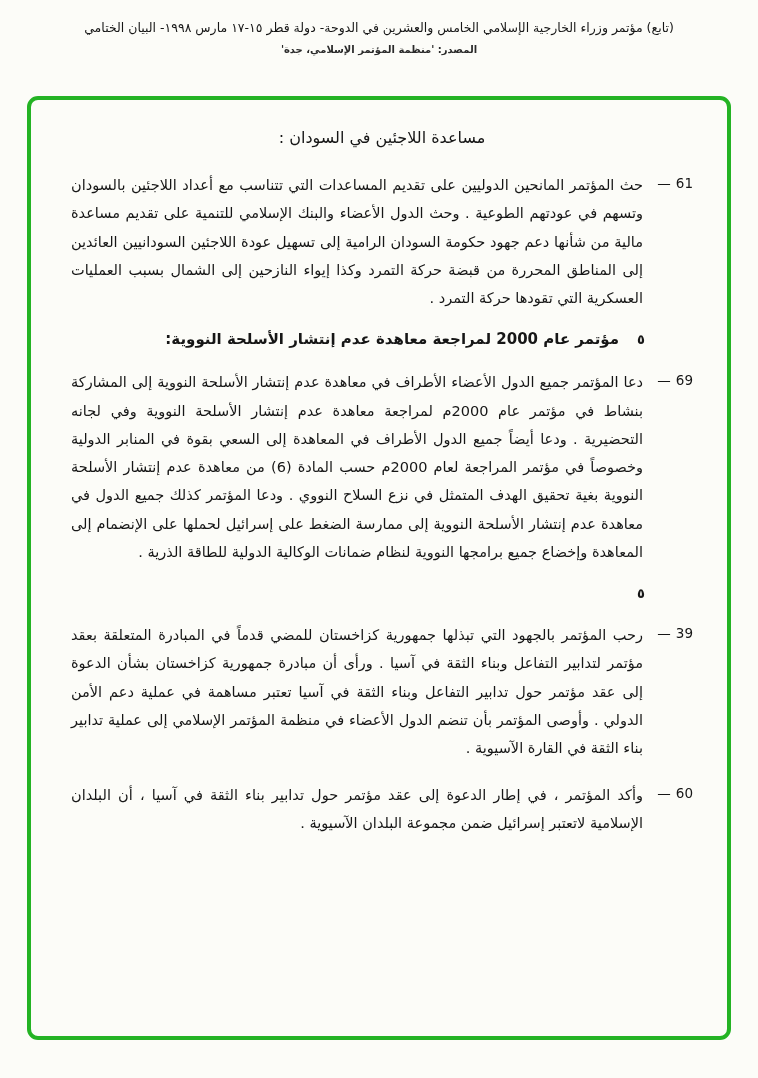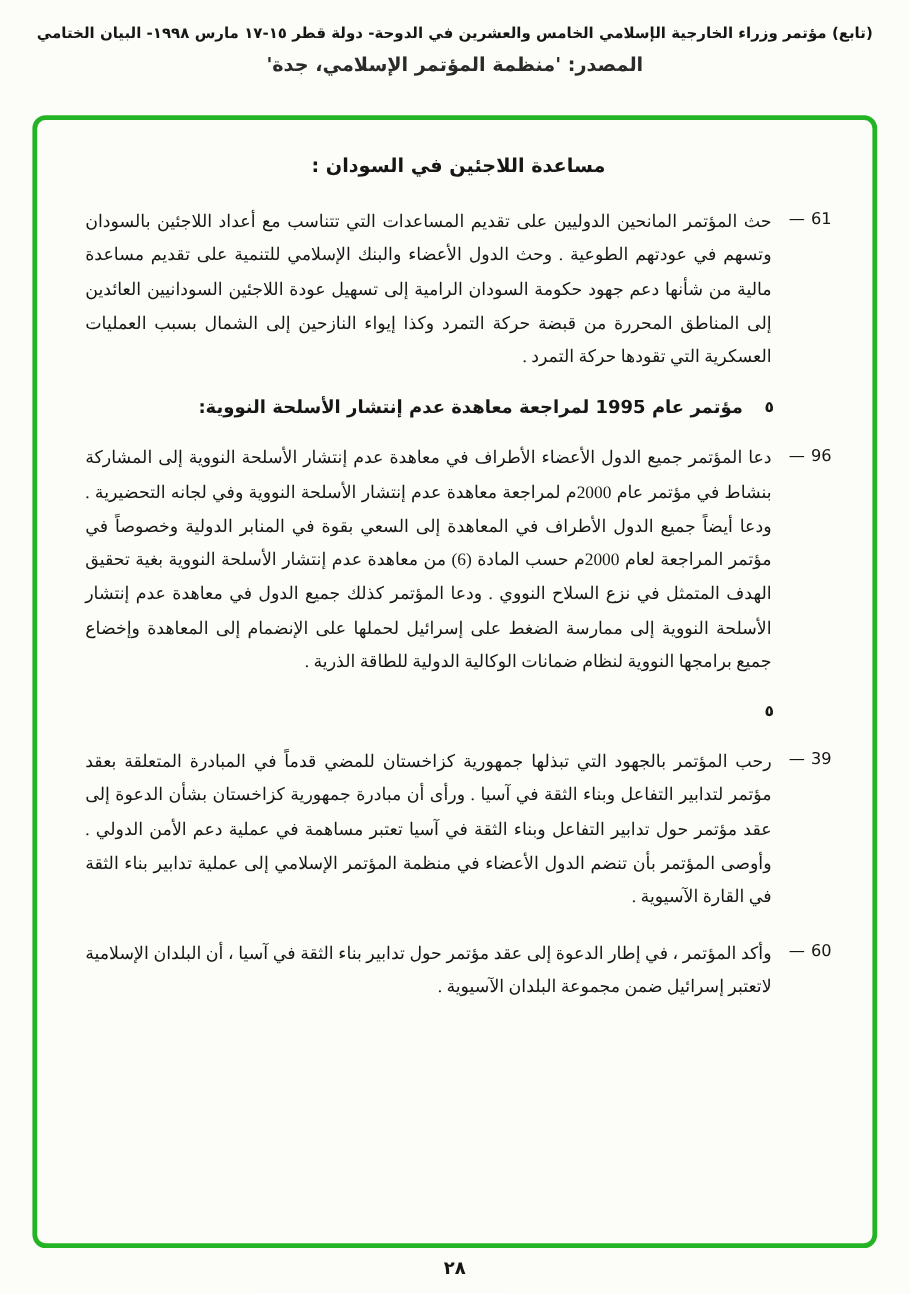--- a/index.html
+++ b/index.html
@@ -16,27 +16,27 @@
     overflow: hidden;
   }
 
   
   .page-header {
     padding-top: 20px;
     text-align: center;
   }
   .header-title {
     font-size: 12.5px;
-    font-weight: bold;
+    font-weight: normal;
     white-space: nowrap;
     letter-spacing: 0.2px;
   }
   .header-source {
     margin-top: 9px;
-    font-size: 16px;
+    font-size: 10px;
     font-weight: bold;
     color: #2a2a2a;
   }
 
   
   .green-box {
     position: absolute;
     top: 96px;
     right: 27px;
     width: 704px;
@@ -44,21 +44,21 @@
     border: 4px solid #24b324;
     border-radius: 11px;
     padding: 24px 34px 18px 40px;
     background: transparent;
   }
 
   .section-title {
     margin: 4px 0 24px 0;
     text-align: center;
     font-size: 16px;
-    font-weight: bold;
+    font-weight: normal;
     letter-spacing: 0.5px;
   }
 
   .para {
     display: flex;
     align-items: flex-start;
     margin: 0 0 18px 0;
   }
   .para-num {
     flex: 0 0 50px;
@@ -68,21 +68,20 @@
     padding-top: 4px;
     direction: rtl;
   }
   .para-num .dash { color: #161616; }
   .para-text {
     flex: 1;
     margin: 0;
     font-size: 14.5px;
     line-height: 1.95;
     text-align: justify;
-    font-family: Liberation Serif, serif;
   }
 
   .subheading {
     display: flex;
     gap: 18px;
     margin: 4px 48px 20px 0;
     font-size: 15px;
     font-weight: bold;
   }
   .subheading .bullet {
@@ -119,26 +118,26 @@
     <div class="para">
       <div class="para-num">
         <span>61</span>
         <span class="dash">—</span>
       </div>
       <p class="para-text">حث المؤتمر المانحين الدوليين على تقديم المساعدات التي تتناسب مع أعداد اللاجئين بالسودان وتسهم في عودتهم الطوعية . وحث الدول الأعضاء والبنك الإسلامي للتنمية على تقديم مساعدة مالية من شأنها دعم جهود حكومة السودان الرامية إلى تسهيل عودة اللاجئين السودانيين العائدين إلى المناطق المحررة من قبضة حركة التمرد وكذا إيواء النازحين إلى الشمال بسبب العمليات العسكرية التي تقودها حركة التمرد .</p>
     </div>
 
     <div class="subheading">
       <span class="bullet">٥</span>
-      <span class="subheading-text">مؤتمر عام 1995 لمراجعة معاهدة عدم إنتشار الأسلحة النووية:</span>
+      <span class="subheading-text">مؤتمر عام 2000 لمراجعة معاهدة عدم إنتشار الأسلحة النووية:</span>
     </div>
 
     <div class="para">
       <div class="para-num">
-        <span>96</span>
+        <span>69</span>
         <span class="dash">—</span>
       </div>
       <p class="para-text">دعا المؤتمر جميع الدول الأعضاء الأطراف في معاهدة عدم إنتشار الأسلحة النووية إلى المشاركة بنشاط في مؤتمر عام 2000م لمراجعة معاهدة عدم إنتشار الأسلحة النووية وفي لجانه التحضيرية . ودعا أيضاً جميع الدول الأطراف في المعاهدة إلى السعي بقوة في المنابر الدولية وخصوصاً في مؤتمر المراجعة لعام 2000م حسب المادة (6) من معاهدة عدم إنتشار الأسلحة النووية بغية تحقيق الهدف المتمثل في نزع السلاح النووي . ودعا المؤتمر كذلك جميع الدول في معاهدة عدم إنتشار الأسلحة النووية إلى ممارسة الضغط على إسرائيل لحملها على الإنضمام إلى المعاهدة وإخضاع جميع برامجها النووية لنظام ضمانات الوكالية الدولية للطاقة الذرية .</p>
     </div>
 
     <div class="subheading">
       <span class="bullet">٥</span>
     </div>
 
     <div class="para">
@@ -152,17 +151,14 @@
     <div class="para">
       <div class="para-num">
         <span>60</span>
         <span class="dash">—</span>
       </div>
       <p class="para-text">وأكد المؤتمر ، في إطار الدعوة إلى عقد مؤتمر حول تدابير بناء الثقة في آسيا ، أن البلدان الإسلامية لاتعتبر إسرائيل ضمن مجموعة البلدان الآسيوية .</p>
     </div>
 
   </div>
 
-  <div class="page-footer">
-    <span class="page-number">٢٨</span>
-  </div>
 
 </div>
 
 </body></html>

